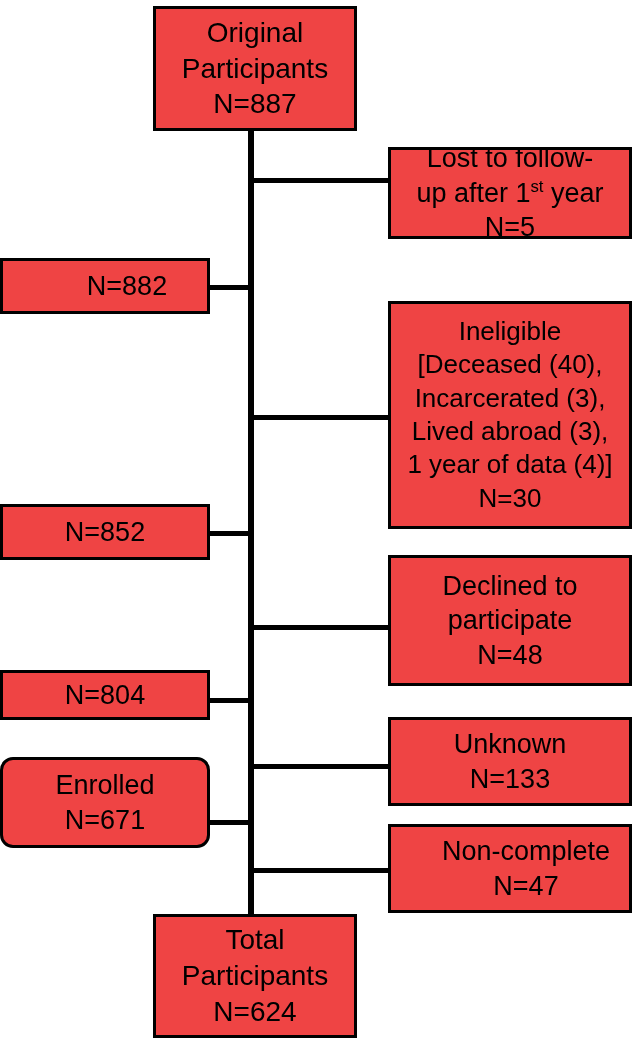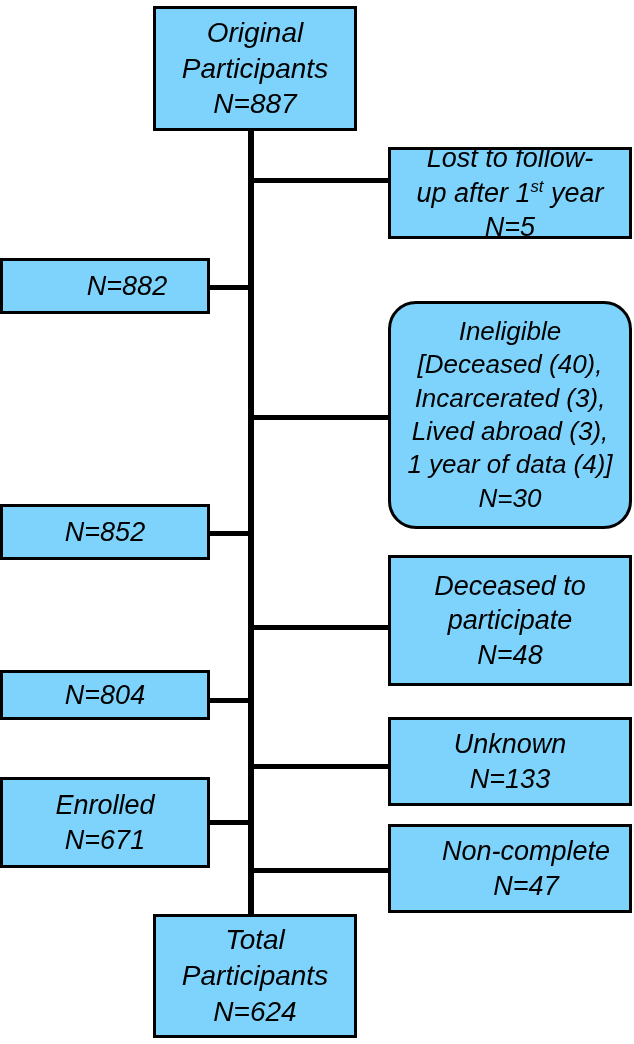--- a/index.html
+++ b/index.html
@@ -14,29 +14,28 @@
     height: 1044px;
     background: #ffffff;
     font-family: "Liberation Sans", sans-serif;
     color: #000000;
     overflow: hidden;
   }
   .node {
     position: absolute;
     box-sizing: border-box;
     border: 3px solid #000000;
-    background: #7dd3fc;
+    background: #ef4444;
     display: flex;
     flex-direction: column;
     align-items: center;
     justify-content: center;
     text-align: center;
     line-height: 1.28;
     z-index: 3;
-    font-style: italic;
   }
   .node .ln {
     display: block;
     white-space: nowrap;
   }
   .f28 { font-size: 28px; }
   .f27 { font-size: 27px; }
   .f26 { font-size: 26px; }
   sup {
     font-size: 0.62em;
@@ -87,31 +86,31 @@
     <span class="ln">Participants</span>
     <span class="ln">N=887</span>
   </div>
 
   <div class="node f27" style="left:388px; top:147px; width:244px; height:92px;">
     <span class="ln">Lost to follow-</span>
     <span class="ln"><span>up after 1</span><sup>st</sup><span> year</span></span>
     <span class="ln">N=5</span>
   </div>
 
-  <div class="node f26" style="left:388px; top:301px; width:244px; height:228px;border-radius:28px;">
+  <div class="node f26" style="left:388px; top:301px; width:244px; height:228px;">
     <span class="ln">Ineligible</span>
     <span class="ln">[Deceased (40),</span>
     <span class="ln">Incarcerated (3),</span>
     <span class="ln">Lived abroad (3),</span>
     <span class="ln">1 year of data (4)]</span>
     <span class="ln">N=30</span>
   </div>
 
   <div class="node f27" style="left:388px; top:555px; width:244px; height:131px;">
-    <span class="ln">Deceased to</span>
+    <span class="ln">Declined to</span>
     <span class="ln">participate</span>
     <span class="ln">N=48</span>
   </div>
 
   <div class="node f27" style="left:388px; top:717px; width:244px; height:89px;">
     <span class="ln">Unknown</span>
     <span class="ln">N=133</span>
   </div>
 
   <div class="node f27" style="left:388px; top:824px; width:244px; height:89px;padding-left:32px;">
@@ -124,21 +123,21 @@
   </div>
 
   <div class="node f27" style="left:0px; top:504px; width:210px; height:56px;">
     <span class="ln">N=852</span>
   </div>
 
   <div class="node f27" style="left:0px; top:670px; width:210px; height:50px;">
     <span class="ln">N=804</span>
   </div>
 
-  <div class="node f27" style="left:0px; top:777px; width:210px; height:91px;">
+  <div class="node f27" style="left:0px; top:757px; width:210px; height:91px;border-radius:13px;">
     <span class="ln">Enrolled</span>
     <span class="ln">N=671</span>
   </div>
 
   <div class="node f28" style="left:153px; top:914px; width:204px; height:124px;">
     <span class="ln">Total</span>
     <span class="ln">Participants</span>
     <span class="ln">N=624</span>
   </div>
 

